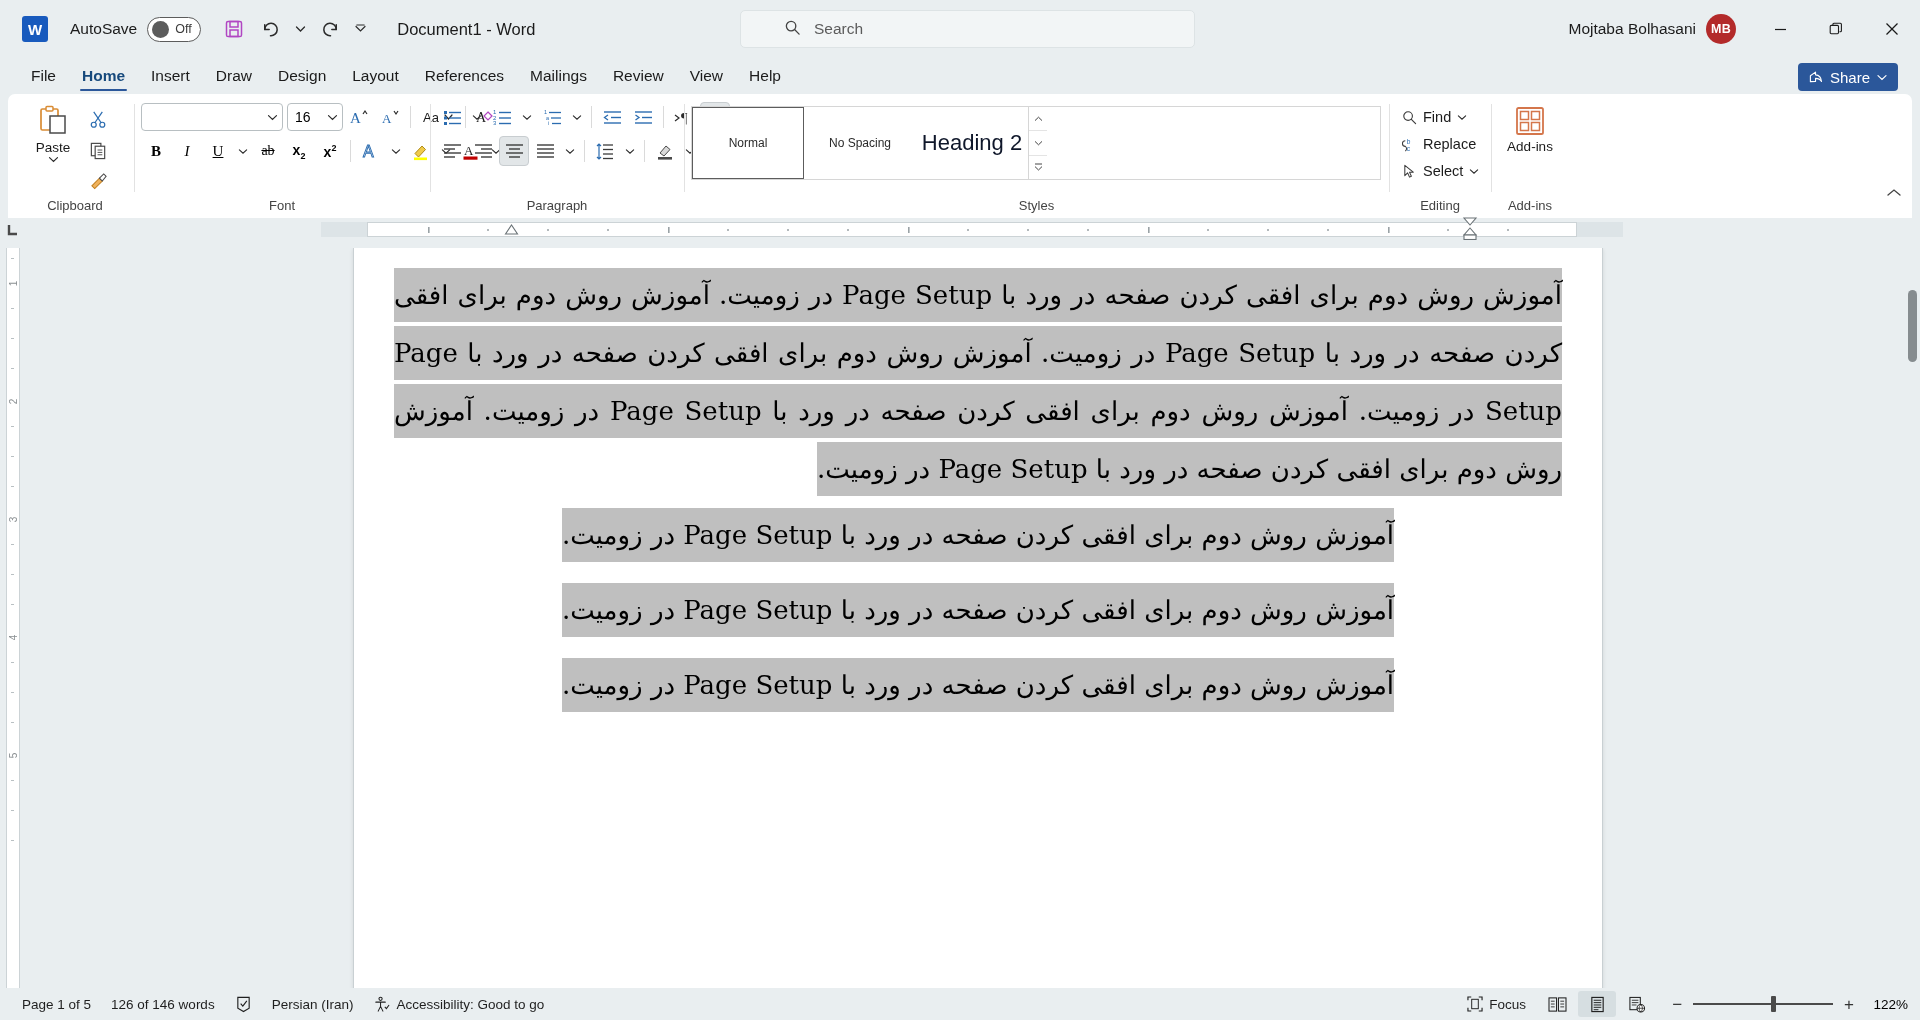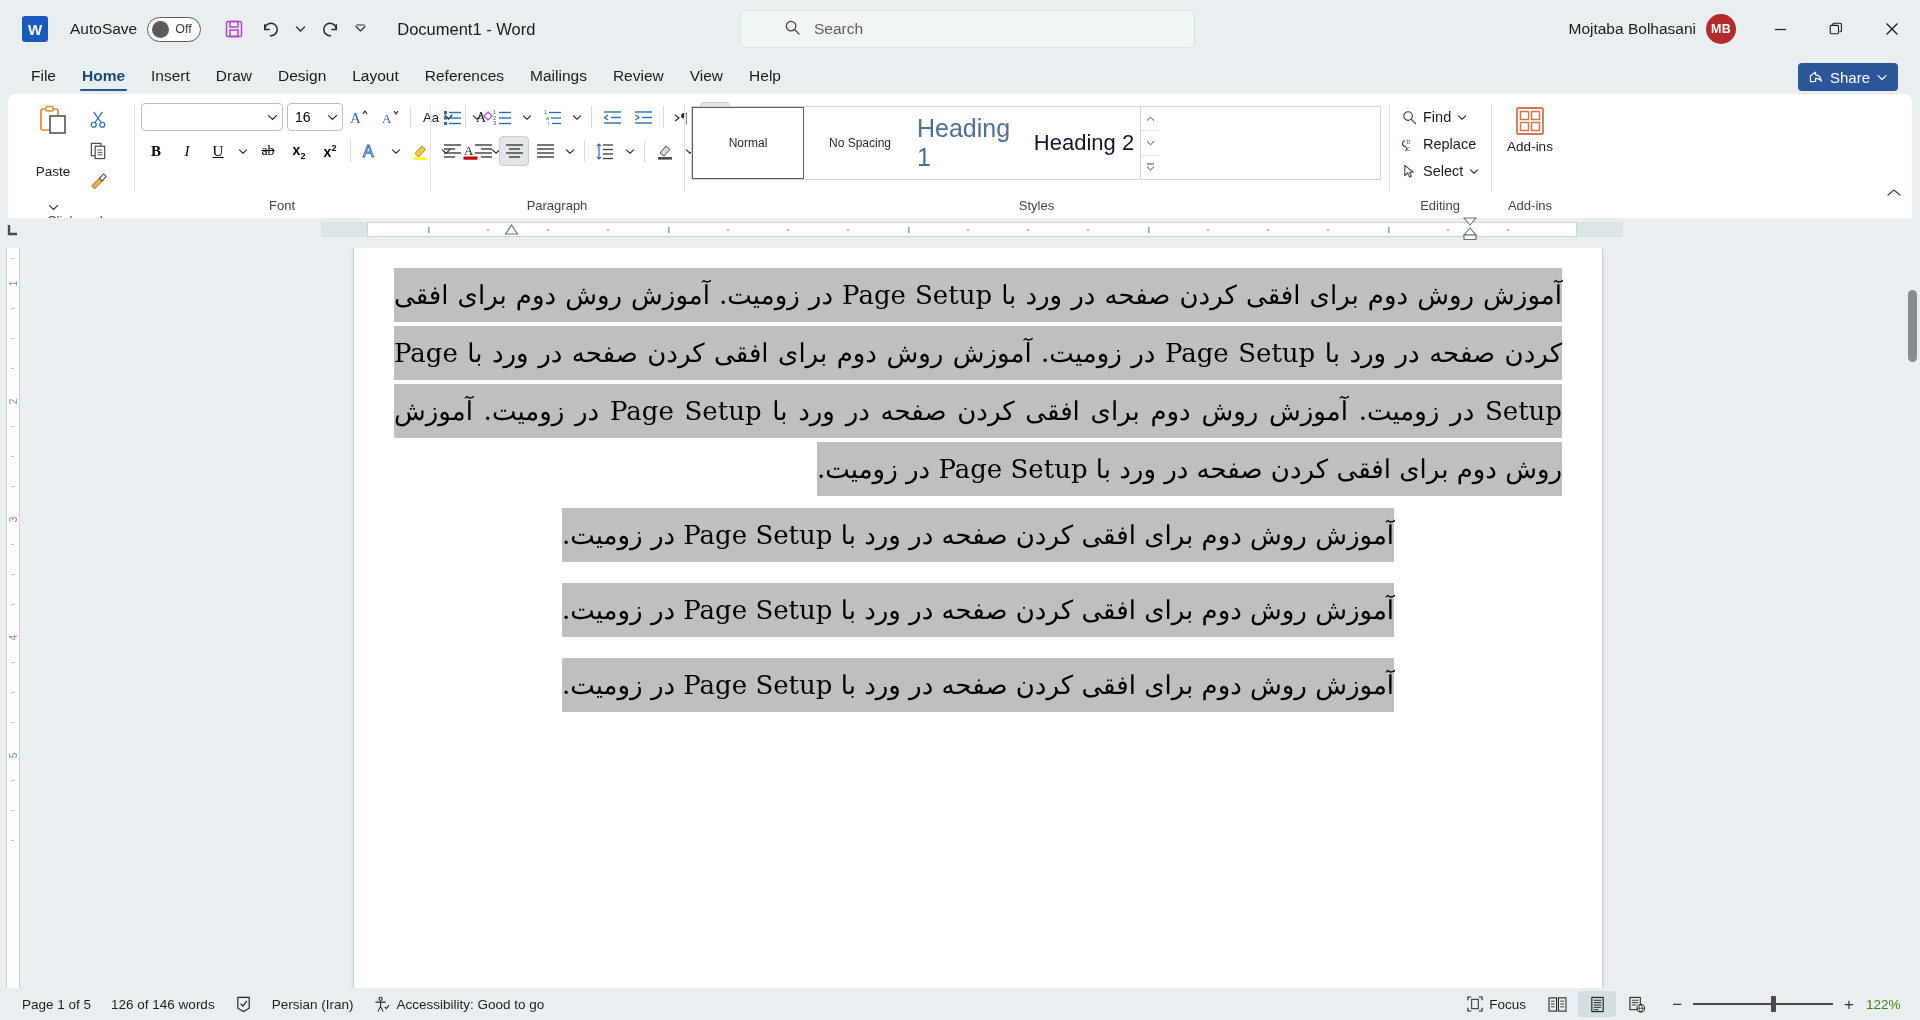--- a/index.html
+++ b/index.html
@@ -155,21 +155,21 @@
   .glabel {
     text-align: center; font-size: 13px; color: #444;
     height: 22px; line-height: 20px;
     position: relative;
   }
 
   
   .paste-big {
     width: 60px;
     display: flex; flex-direction: column; align-items: center;
-    padding-top: 4px; cursor: pointer; border-radius: 4px; gap: 24px;
+    padding-top: 4px; cursor: pointer; border-radius: 4px;
   }
   .paste-big .lbl { font-size: 13.5px; color: #1b1b1b; margin-top: 2px;}
   .clip-small { display: flex; flex-direction: column; gap: 1px; padding-top: 4px;}
   .ibtn {
     width: 30px; height: 30px;
     display: flex; align-items: center; justify-content: center;
     border-radius: 4px; cursor: pointer;
   }
   .ibtn.active { background: #e2e6e8; border: 1px solid #c8cdd0; }
   .ibtn.wide { width: 44px; }
@@ -364,21 +364,21 @@
   .viewbtn.active { background: #d6dee1; }
   .zoomslider {
     display: flex; align-items: center; gap: 11px; margin: 0 10px 0 14px;
   }
   .zline { width: 140px; height: 1.6px; background: #4a4a4a; position: relative; cursor: pointer;}
   .zhandle {
     position: absolute; top: -7px; left: 78px;
     width: 5px; height: 16px; background: #4a4a4a; border-radius: 1px;
   }
   .zsign { font-size: 17px; color: #333; cursor: pointer; line-height: 1;}
-  .zoomlevel { font-size: 13.5px; color: #4d7c0f; cursor: pointer; min-width: 42px; text-align:left;}
+  .zoomlevel { font-size: 13.5px; color: #000000; cursor: pointer; min-width: 42px; text-align:right;}
 </style>
 </head>
 <body>
 
 <div class="titlebar">
   <div class="word-logo"></div>
   <span class="autosave-label">AutoSave</span>
   <div class="toggle">
     <div class="knob"></div>
     <span class="tlabel">Off</span>
@@ -793,21 +793,20 @@
       </div>
     </div>
     <div class="glabel">Paragraph</div>
   </div>
 
   <div class="rgroup" style="width:705px;">
     <div class="gbody">
       <div class="stylebox" style="width:690px;">
         <div class="style-item selected">Normal</div>
         <div class="style-item">No Spacing</div>
-        <div class="style-item h1">Heading 1</div>
         <div class="style-item h2">Heading 2</div>
         <div class="style-scroll">
           <div class="ssbtn">
             <svg width="9" height="6" viewBox="0 0 9 6">
                 <path d="M1 4.6 L4.5 1.2 L8 4.6" fill="none" stroke="#444" stroke-width="1"></path>
               </svg>
           </div>
           <div class="ssbtn">
             <svg width="9" height="6" viewBox="0 0 9 6">
                 <path d="M1 1.4 L4.5 4.8 L8 1.4" fill="none" stroke="#444" stroke-width="1"></path>

